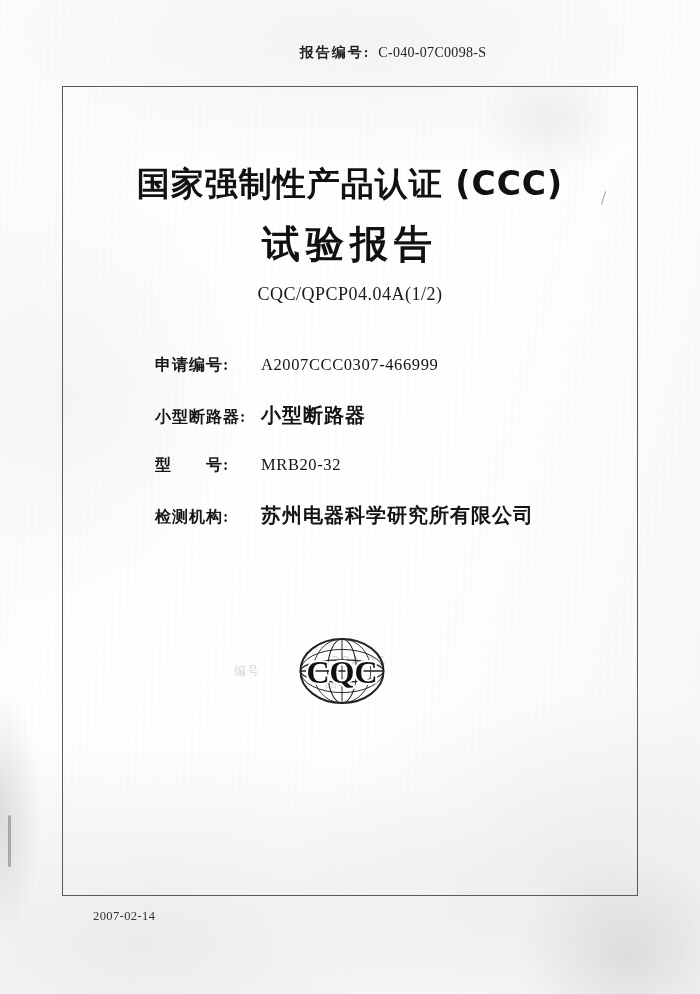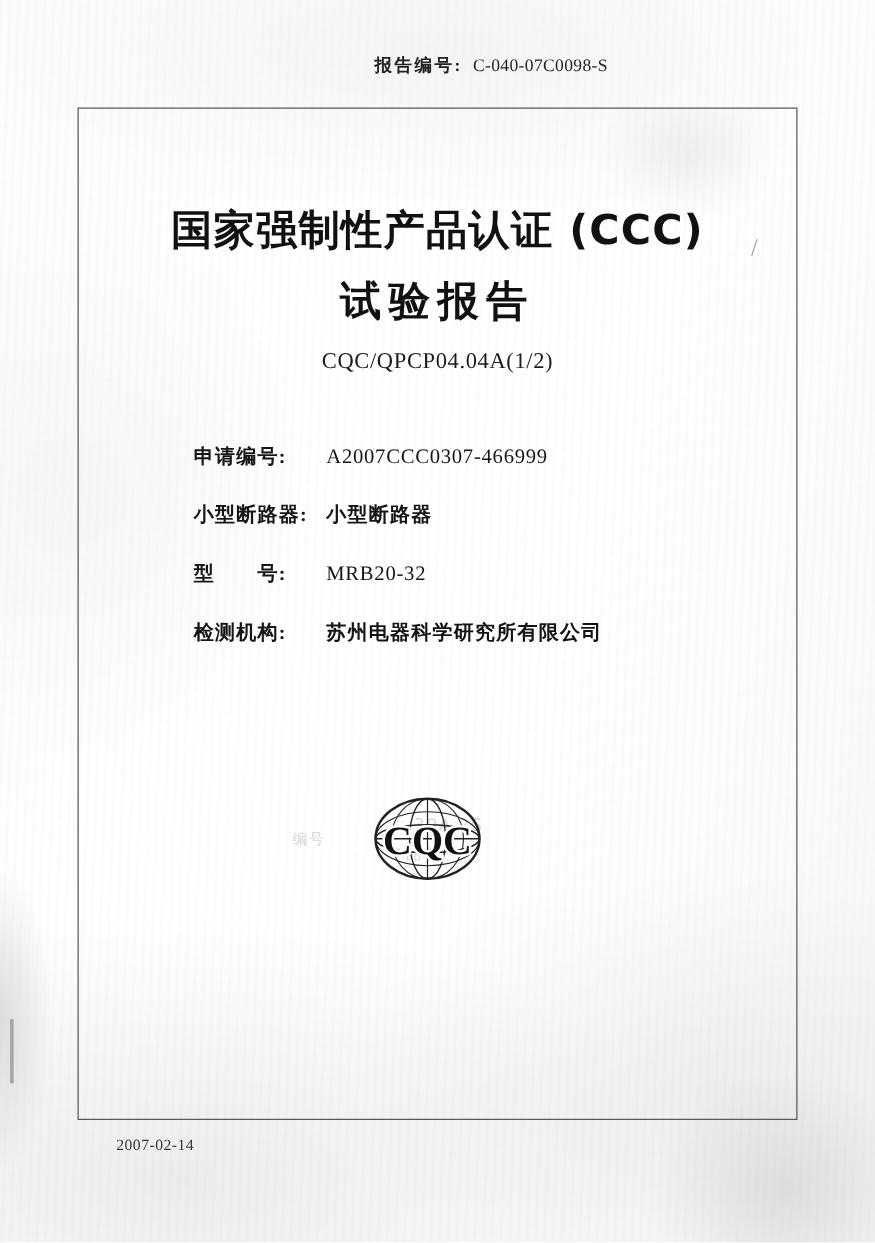--- a/index.html
+++ b/index.html
@@ -79,21 +79,21 @@
     font-family: "DejaVu Sans", sans-serif;
     font-weight: bold;
     font-size: 33px;
     letter-spacing: 1px;
     color: #111;
     white-space: nowrap;
   }
   .title-line2 {
     font-family: "DejaVu Sans", sans-serif;
     font-weight: bold;
-    font-size: 33px;
+    font-size: 38px;
     letter-spacing: 6px;
     color: #111;
     margin-top: 12px;
   }
   .title-code {
     font-family: "Liberation Serif", serif;
     font-size: 18px;
     letter-spacing: 0.5px;
     color: #1a1a1a;
     margin-top: 14px;
@@ -122,21 +122,21 @@
   }
   .field-value {
     font-family: "Liberation Serif", serif;
     font-size: 16.5px;
     color: #141414;
     letter-spacing: 0.6px;
     white-space: nowrap;
   }
   .field-value.cjk {
     font-family: "DejaVu Sans", sans-serif;
-    font-size: 16px;
+    font-size: 20px;
     font-weight: 600;
     letter-spacing: 1px;
   }
   
   .ghost {
     position: absolute;
     color: rgba(120,120,120,0.30);
     font-family: "DejaVu Sans", sans-serif;
     font-size: 14px;
     letter-spacing: 1px;

